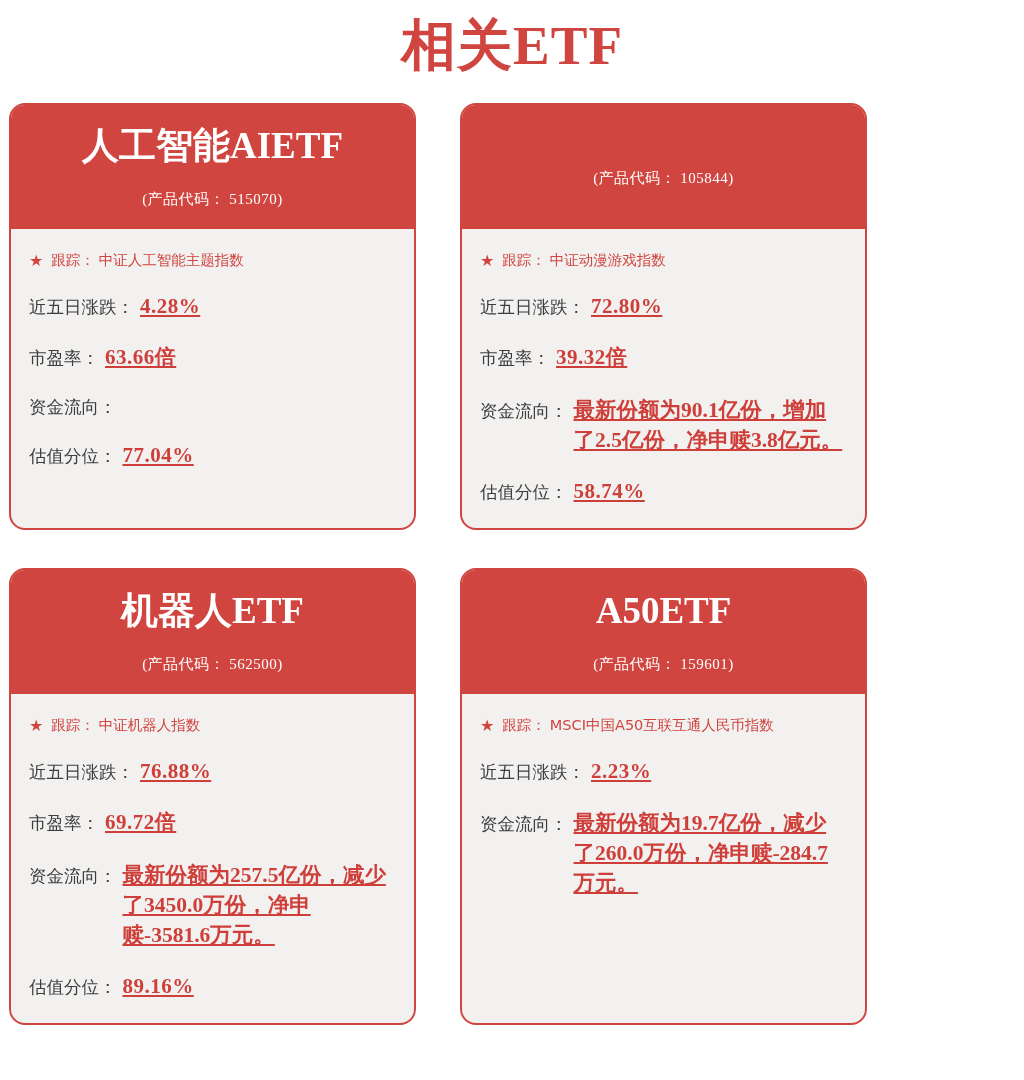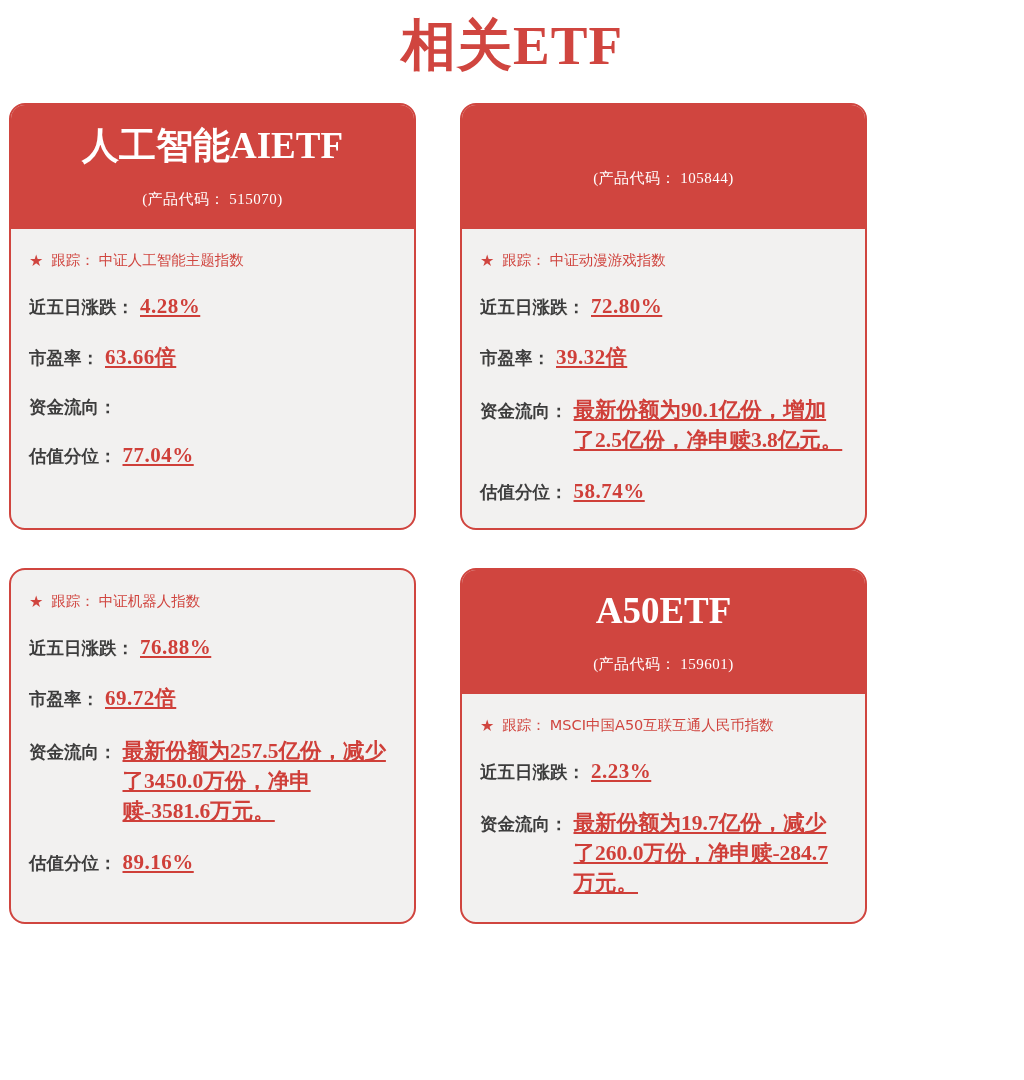--- a/index.html
+++ b/index.html
@@ -76,21 +76,21 @@
     line-height:1;
   }
   .tracking-label{margin-right:4px;}
   .row{
     margin-top:24px;
     display:flex;
     align-items:baseline;
   }
   .label{
     color:var(--label);
-    font-weight:bold;
+    font-weight:normal;
     font-size:17.5px;
     flex-shrink:0;
     white-space:nowrap;
   }
   .value{
     font-family:"Liberation Serif","DejaVu Sans",serif;
     font-weight:bold;
     color:var(--value-red);
     font-size:21px;
     margin-left:6px;
@@ -163,20 +163,24 @@
           <span class="value flow-value">最新份额为90.1亿份，增加了2.5亿份，净申赎3.8亿元。</span>
         </div>
         <div class="row">
           <span class="label">估值分位：</span>
           <span class="value">58.74%</span>
         </div>
       </div>
     </section>
 
     <section class="card">
+      <header class="card-header">
+        <div class="card-title">机器人ETF</div>
+        <div class="card-code">(产品代码： 562500)</div>
+      </header>
       <div class="card-body">
         <div class="tracking-row">
           <span class="star">★</span>
           <span class="tracking-label">跟踪：</span>
           <span class="tracking-value">中证机器人指数</span>
         </div>
         <div class="row">
           <span class="label">近五日涨跌：</span>
           <span class="value">76.88%</span>
         </div>

